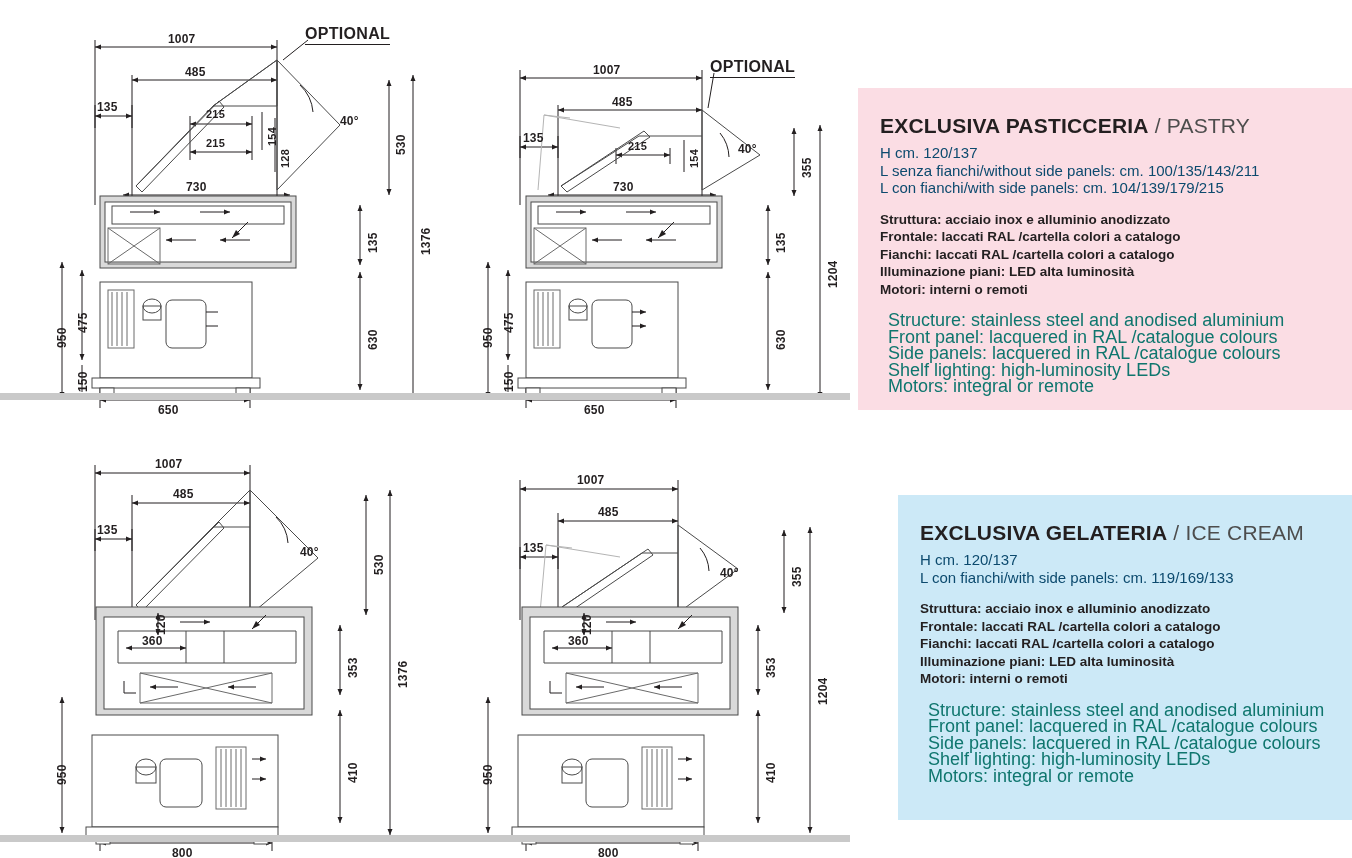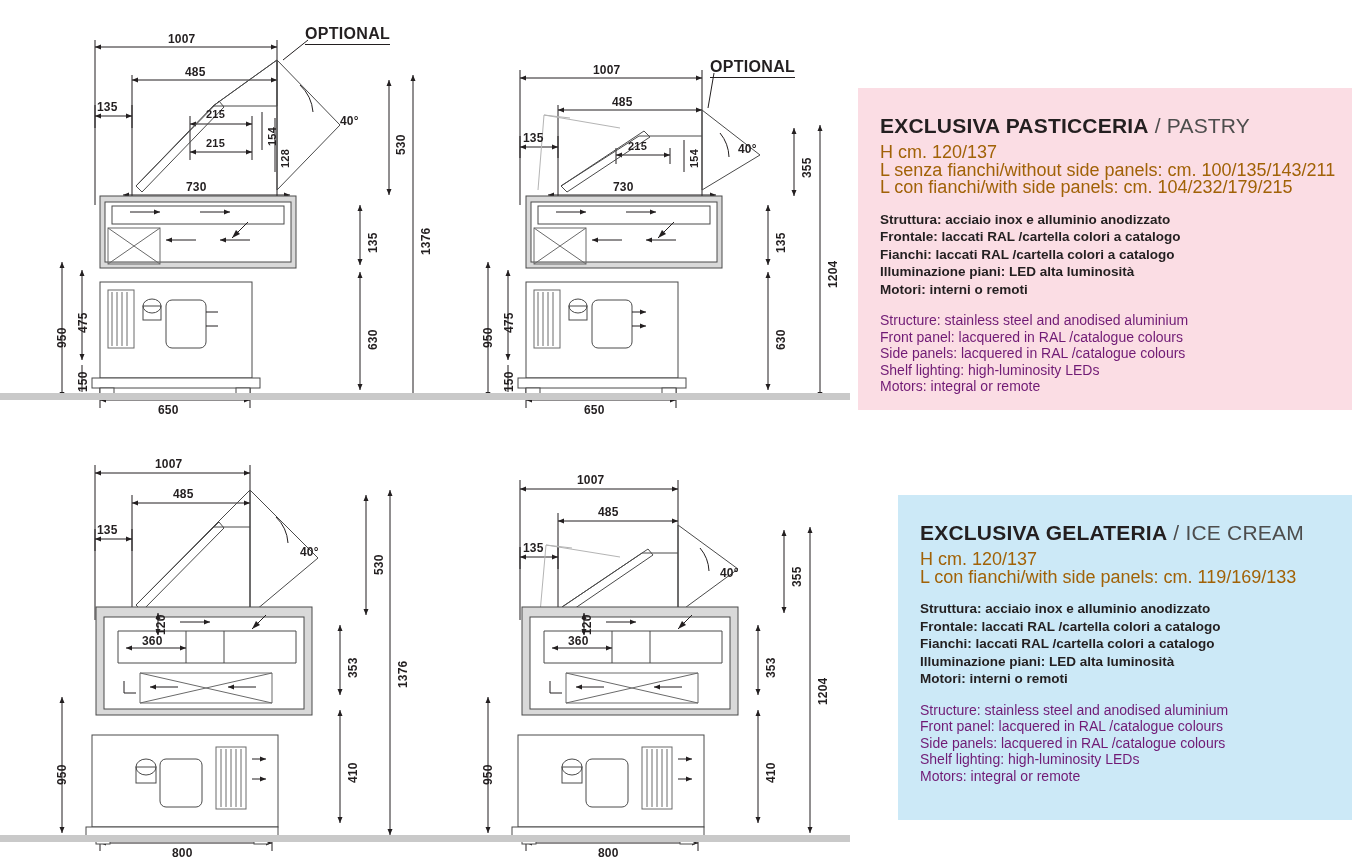--- a/index.html
+++ b/index.html
@@ -69,38 +69,39 @@
     font-size: 21px;
     font-weight: bold;
     letter-spacing: .2px;
     color: #231f20;
   }
   .panel h1 .light-part {
     font-weight: normal;
     color: #4d4d4d;
   }
   .panel .sizes {
-    font-size: 18px;
+    font-size: 15px;
     line-height: 17.5px;
-    color: #a16207;
+    color: #0c4a6e;
     margin-bottom: 14px;
   }
   .panel .sizes div { white-space: nowrap; }
   .panel .spec-it {
     font-size: 13.5px;
     font-weight: bold;
     line-height: 17.5px;
     color: #231f20;
     margin-bottom: 14px;
   }
   .panel .spec-it div { white-space: nowrap; }
   .panel .spec-en {
-    font-size: 14px;
+    font-size: 18px;
     line-height: 16.5px;
-    color: #701a75;
+    color: #0f766e;
+    margin-left: 8px;
   }
   .panel .spec-en div { white-space: nowrap; }
 
   svg { display: block; overflow: visible; }
 </style>
 </head>
 <body>
 
 <div class="page">
 
@@ -606,21 +607,21 @@
     <div class="dim-text" style="left:178px; top:411px;">800</div>
   </div>
 
   <div class="panel pastry" style="left:858px; top:88px; width:494px; height:322px;">
     <h1>
       <span>EXCLUSIVA PASTICCERIA</span><span class="light-part"> / </span><span class="light-part">PASTRY</span>
     </h1>
     <div class="sizes">
       <div>H  cm. 120/137</div>
       <div>L  senza fianchi/without side panels: cm. 100/135/143/211</div>
-      <div>L  con fianchi/with side panels: cm. 104/232/179/215</div>
+      <div>L  con fianchi/with side panels: cm. 104/139/179/215</div>
     </div>
     <div class="spec-it">
       <div>Struttura: acciaio inox e alluminio anodizzato</div>
       <div>Frontale: laccati RAL /cartella colori a catalogo</div>
       <div>Fianchi: laccati RAL /cartella colori a catalogo</div>
       <div>Illuminazione piani: LED alta luminosità</div>
       <div>Motori: interni o remoti</div>
     </div>
     <div class="spec-en">
       <div>Structure: stainless steel and anodised aluminium</div>

